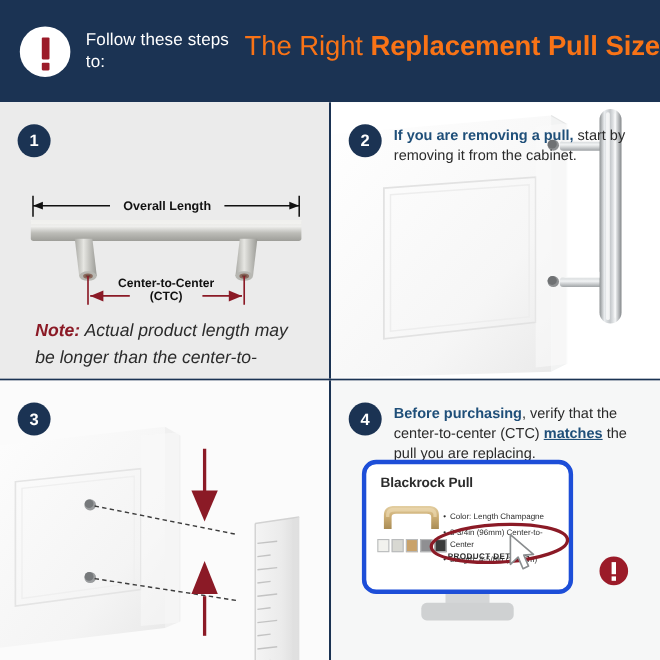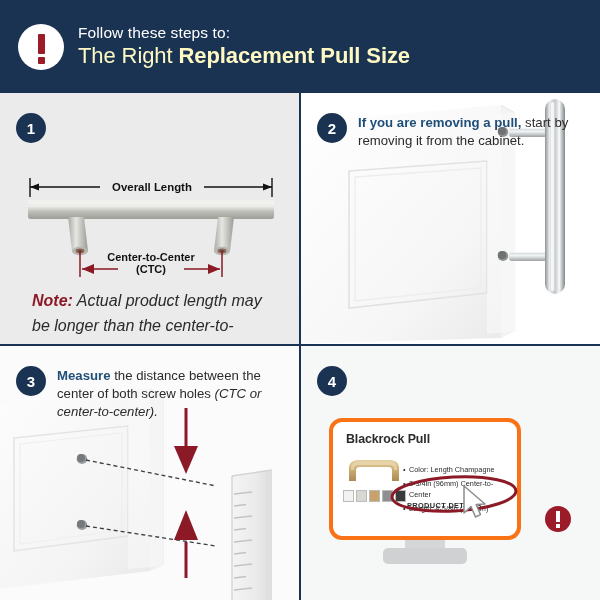--- a/index.html
+++ b/index.html
@@ -55,33 +55,33 @@
     left: 50%;
     top: 33px;
     width: 7px;
     height: 7px;
     margin-left: -3.5px;
     background: #9b1b29;
     border-radius: 1px;
   }
   .header-text {
     display: flex;
-    flex-direction: column;
+    flex-direction: row;
     justify-content: center;
   }
   .header-kicker {
     color: #ffffff;
     font-size: 15.5px;
     line-height: 1.25;
     font-weight: 400;
     letter-spacing: 0.1px;
   }
   .header-title {
-    color: #fef9c3;
-    font-size: 22px;
+    color: #f97316;
+    font-size: 25px;
     line-height: 1.22;
     font-weight: 400;
     letter-spacing: -0.1px;
     white-space: nowrap;
   }
   .header-title b {
     font-weight: 700;
   }
 
   
@@ -194,21 +194,21 @@
     width: 192px;
     height: 148px;
   }
   .screen {
     position: absolute;
     left: 0;
     top: 0;
     width: 192px;
     height: 122px;
     background: #ffffff;
-    border: 4px solid #f97316;
+    border: 4px solid #1d4ed8;
     border-radius: 13px;
     box-sizing: border-box;
   }
   .stand-neck {
     position: absolute;
     left: 76px;
     top: 120px;
     width: 40px;
     height: 12px;
     background: #d4d6d7;
@@ -479,29 +479,29 @@
           <line x1="234" y1="220" x2="252" y2="218"></line>
           <line x1="234" y1="232" x2="246" y2="230.5"></line>
           <line x1="234" y1="244" x2="252" y2="242"></line>
           <line x1="234" y1="256" x2="246" y2="254.5"></line>
         </g>
         <path d="M266 126 L272 124 L272 262 L266 262 Z" fill="#e0e0e0" opacity="0.8"></path>
       </svg>
 
       <div class="step-head">
         <div class="step-num">3</div>
-        <div class="step-copy"><b>Measure</b><span> the distance between the center of both screw holes </span><i>(CTC or center-to-center).</i></div>
       </div>
     </div>
 
     <div class="vline"></div>
 
     <div class="panel panel-4">
       <div class="step-head">
         <div class="step-num">4</div>
+        <div class="step-copy"><b>Before purchasing</b><span>, verify that the center-to-center (CTC) </span><u class="match">matches</u><span> the pull you are replacing.</span></div>
       </div>
 
       <div class="monitor">
         <div class="stand-neck"></div>
         <div class="stand-base"></div>
         <div class="screen">
 
           <div class="card-title">Blackrock Pull</div>
 
           <svg style="position:absolute;left:10px;top:26px;width:62px;height:42px" viewBox="0 0 62 42">

